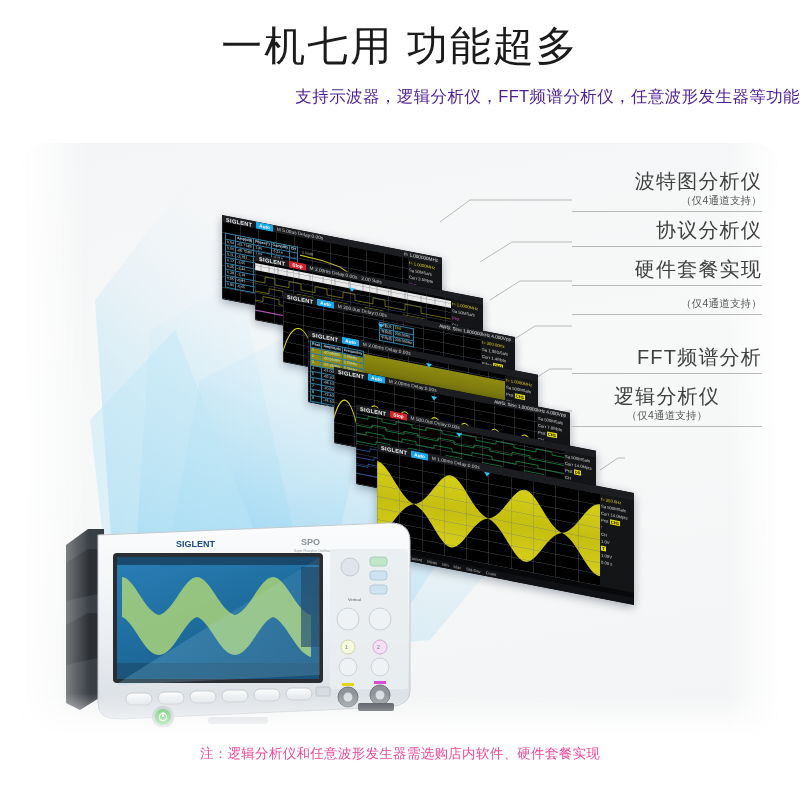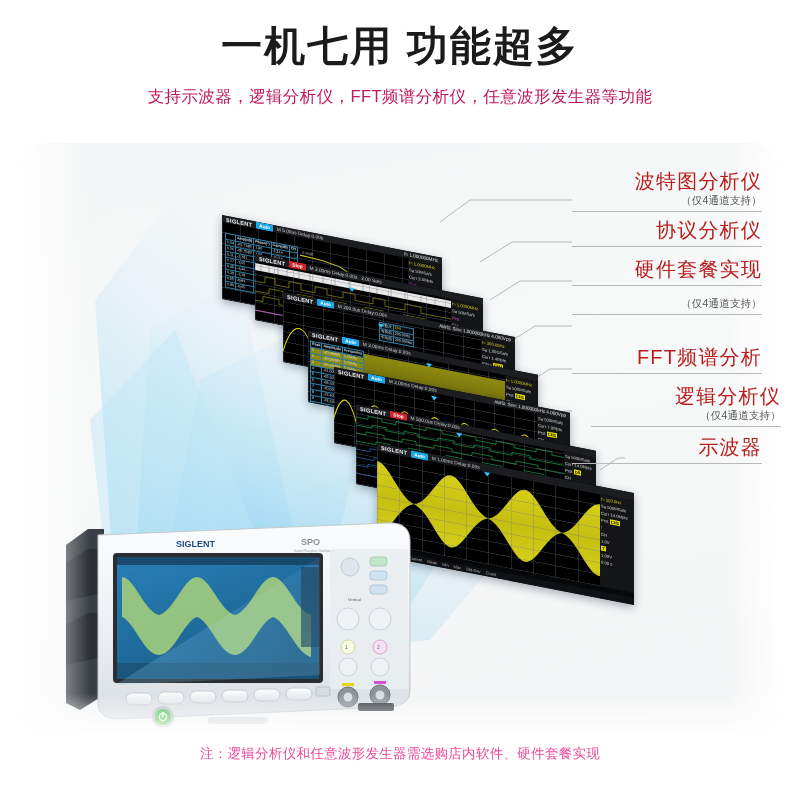--- a/index.html
+++ b/index.html
@@ -9,28 +9,28 @@
     background:#ffffff;
     position:relative;
     overflow:hidden;
   }
   #stage { position:absolute; inset:0; width:800px; height:800px; }
 
   
   .headline {
     position:absolute; left:0; top:24px; width:800px;
     text-align:center;
-    font-size:41px; font-weight:bold; color:#1b1b1b;
+    font-size:41px; font-weight:normal; color:#1b1b1b;
     letter-spacing:2px; line-height:1.12;
     white-space:pre;
   }
   .subhead {
     position:absolute; left:0; top:86px; width:800px;
-    text-align:center;
-    font-size:16.5px; color:#be185d; letter-spacing:.4px;
+    text-align:right;
+    font-size:16.5px; color:#4c1d95; letter-spacing:.4px;
   }
 
   
   .panel {
     position:absolute; left:22px; top:143px;
     width:756px; height:592px;
     border-radius:26px;
     background:linear-gradient(170deg,#f4f5f6 0%,#f7f8f8 42%,#f3f4f5 100%);
   }
   .panel-fade {
@@ -41,21 +41,21 @@
       linear-gradient(270deg, rgba(255,255,255,.92) 0%, rgba(255,255,255,0) 7%),
       linear-gradient(0deg, rgba(255,255,255,.92) 0%, rgba(255,255,255,0) 7%);
   }
 
   
   .beamwrap { position:absolute; inset:0; pointer-events:none; }
 
   
   .label-group { position:absolute; text-align:right; }
   .label-main {
-    font-size:20px; color:#b91c1c; letter-spacing:1.2px;
+    font-size:20px; color:#404040; letter-spacing:1.2px;
     line-height:1.15; white-space:nowrap;
   }
   .label-sub {
     font-size:10.5px; color:#555; letter-spacing:.2px;
     line-height:1.25; margin-top:1px; white-space:nowrap;
   }
   .label-rule {
     height:1px; background:#b9b9b9; margin-top:4px; width:100%;
   }
 
@@ -636,26 +636,22 @@
   <div class="label-group" style="left:572px; top:296px; width:190px;">
     <div class="label-sub">（仅4通道支持）</div>
     <div class="label-rule"></div>
   </div>
 
   <div class="label-group" style="left:572px; top:346px; width:190px;">
     <div class="label-main">FFT频谱分析</div>
     <div class="label-rule"></div>
   </div>
 
-  <div class="label-group" style="left:591px; top:385px; width:190px;">
+  <div class="label-group" style="left:572px; top:385px; width:190px;text-align:center;">
     <div class="label-main">逻辑分析仪</div>
     <div class="label-sub">（仅4通道支持）</div>
     <div class="label-rule"></div>
   </div>
 
-  <div class="label-group" style="left:572px; top:436px; width:190px;">
-    <div class="label-main">示波器</div>
-    <div class="label-rule"></div>
-  </div>
 
   <div class="note">注：逻辑分析仪和任意波形发生器需选购店内软件、硬件套餐实现</div>
 
 </div>
 
 </body></html>

